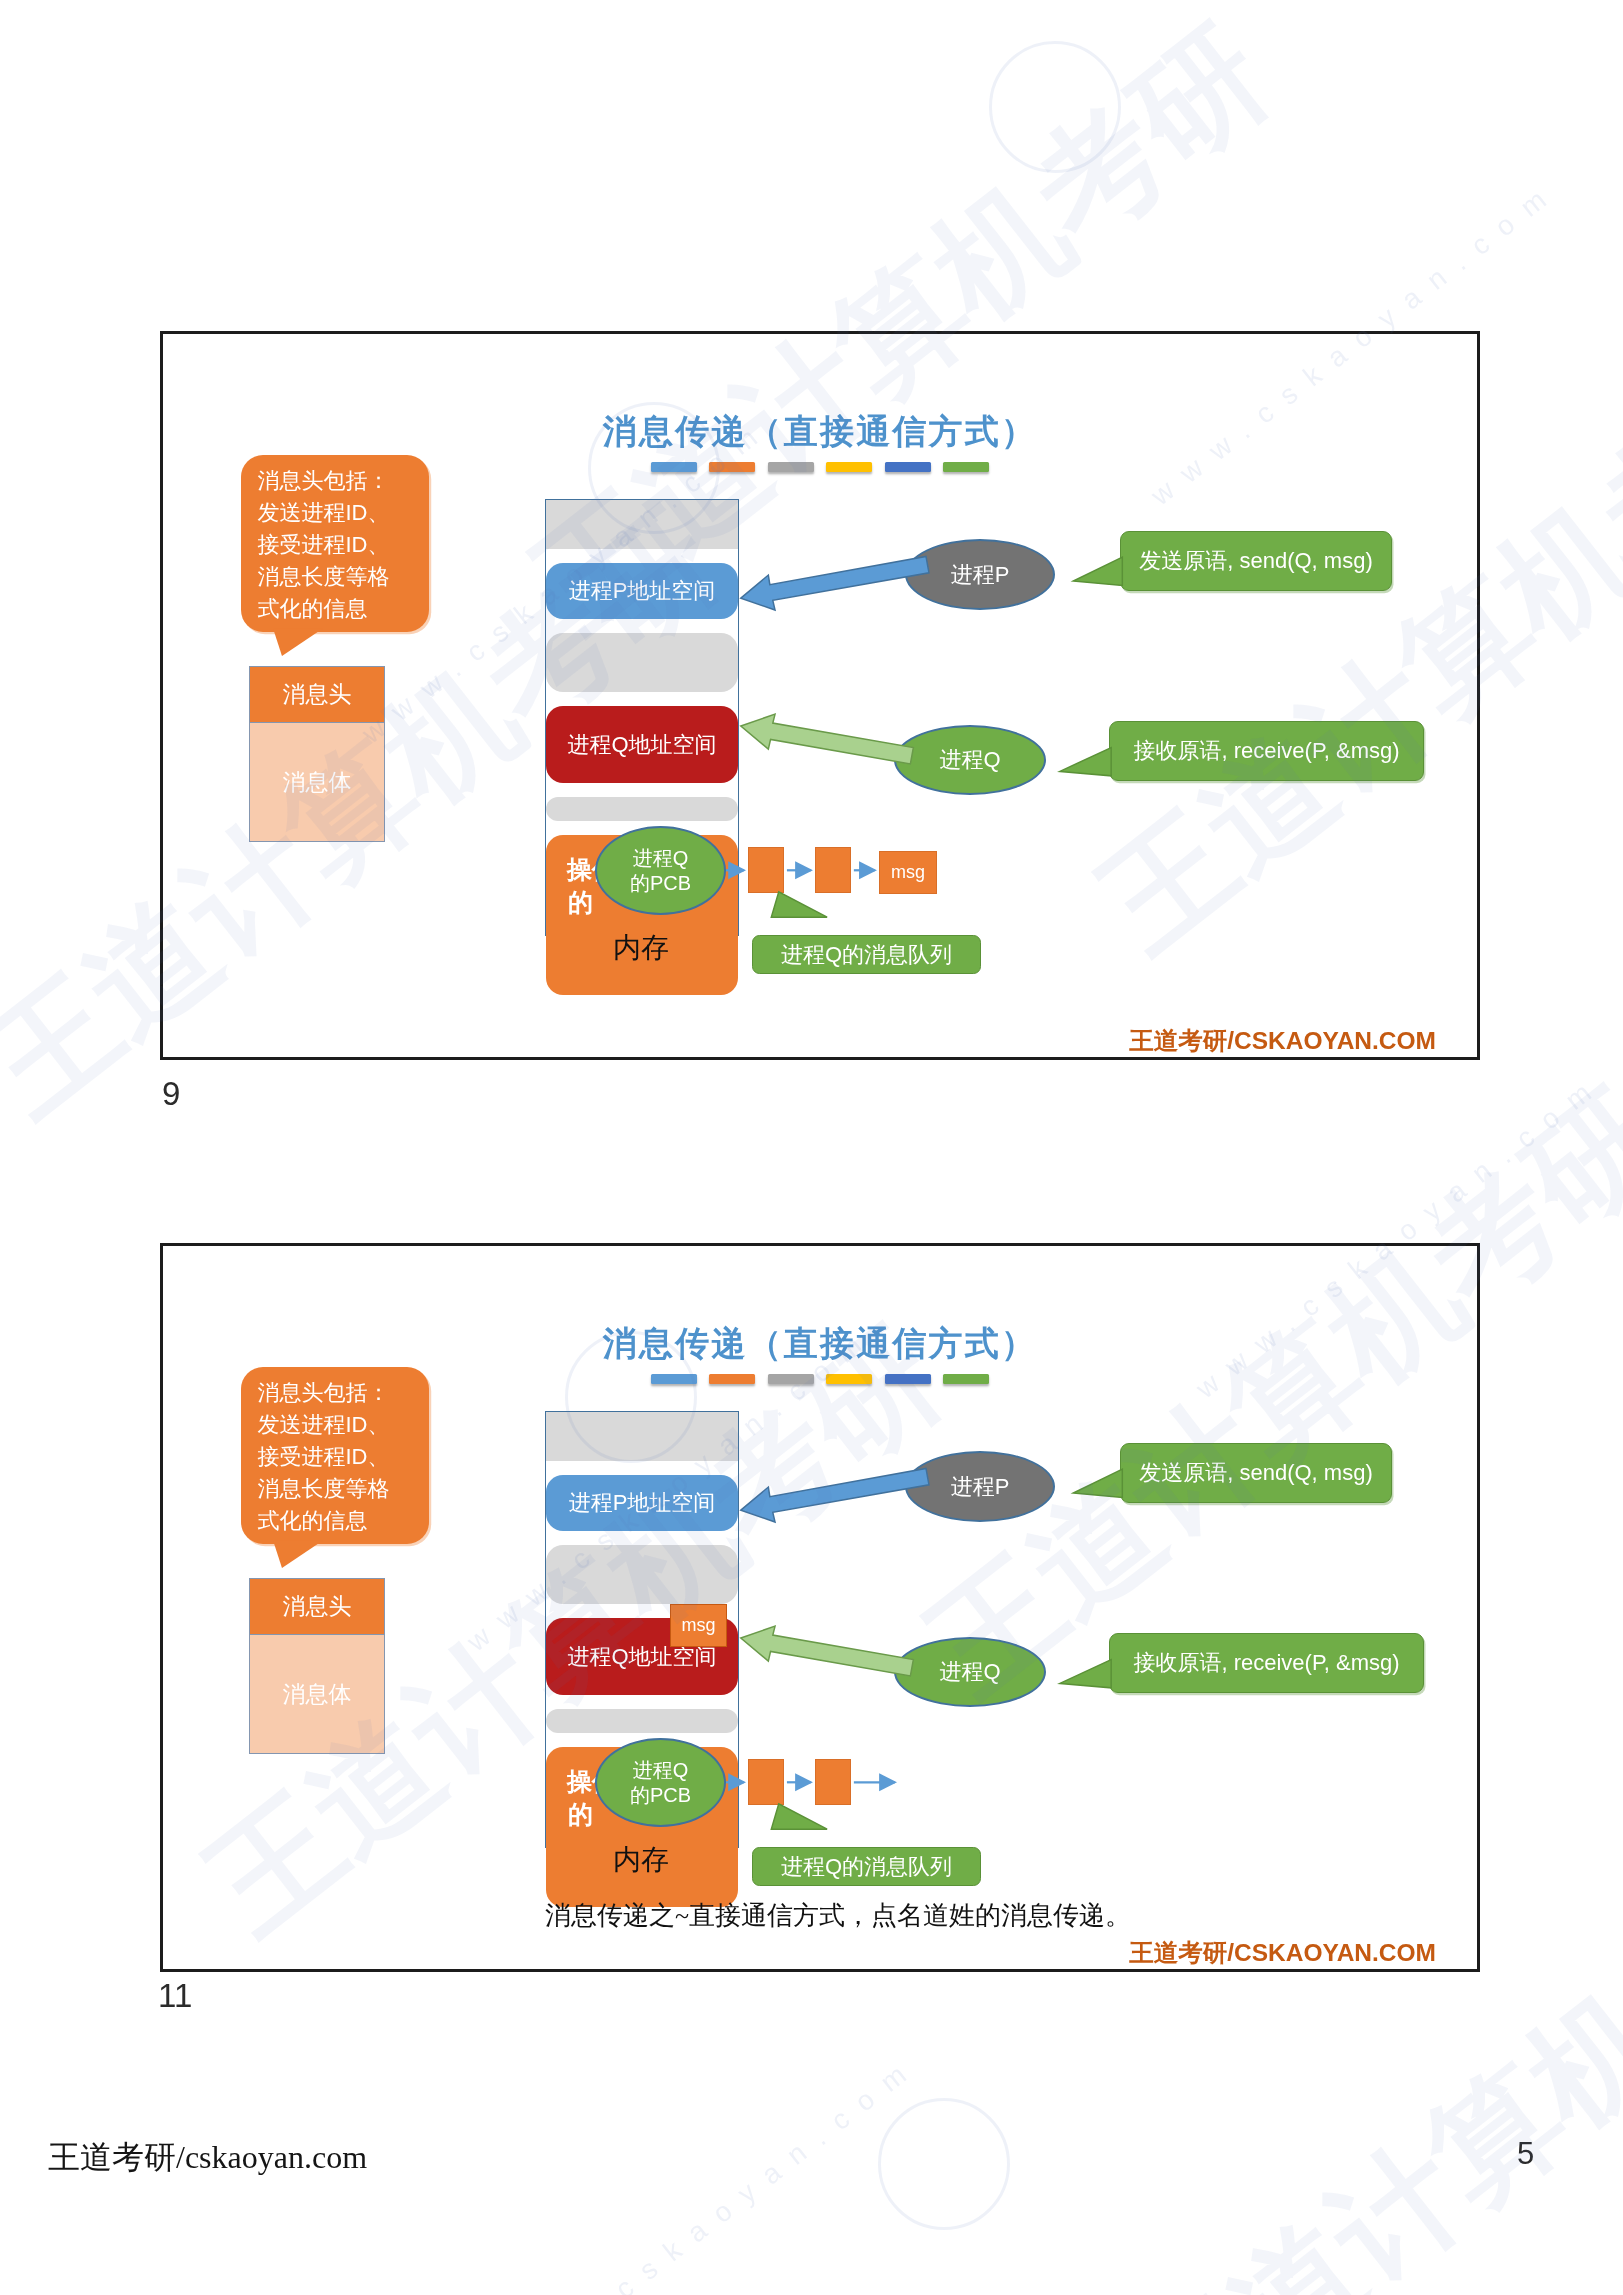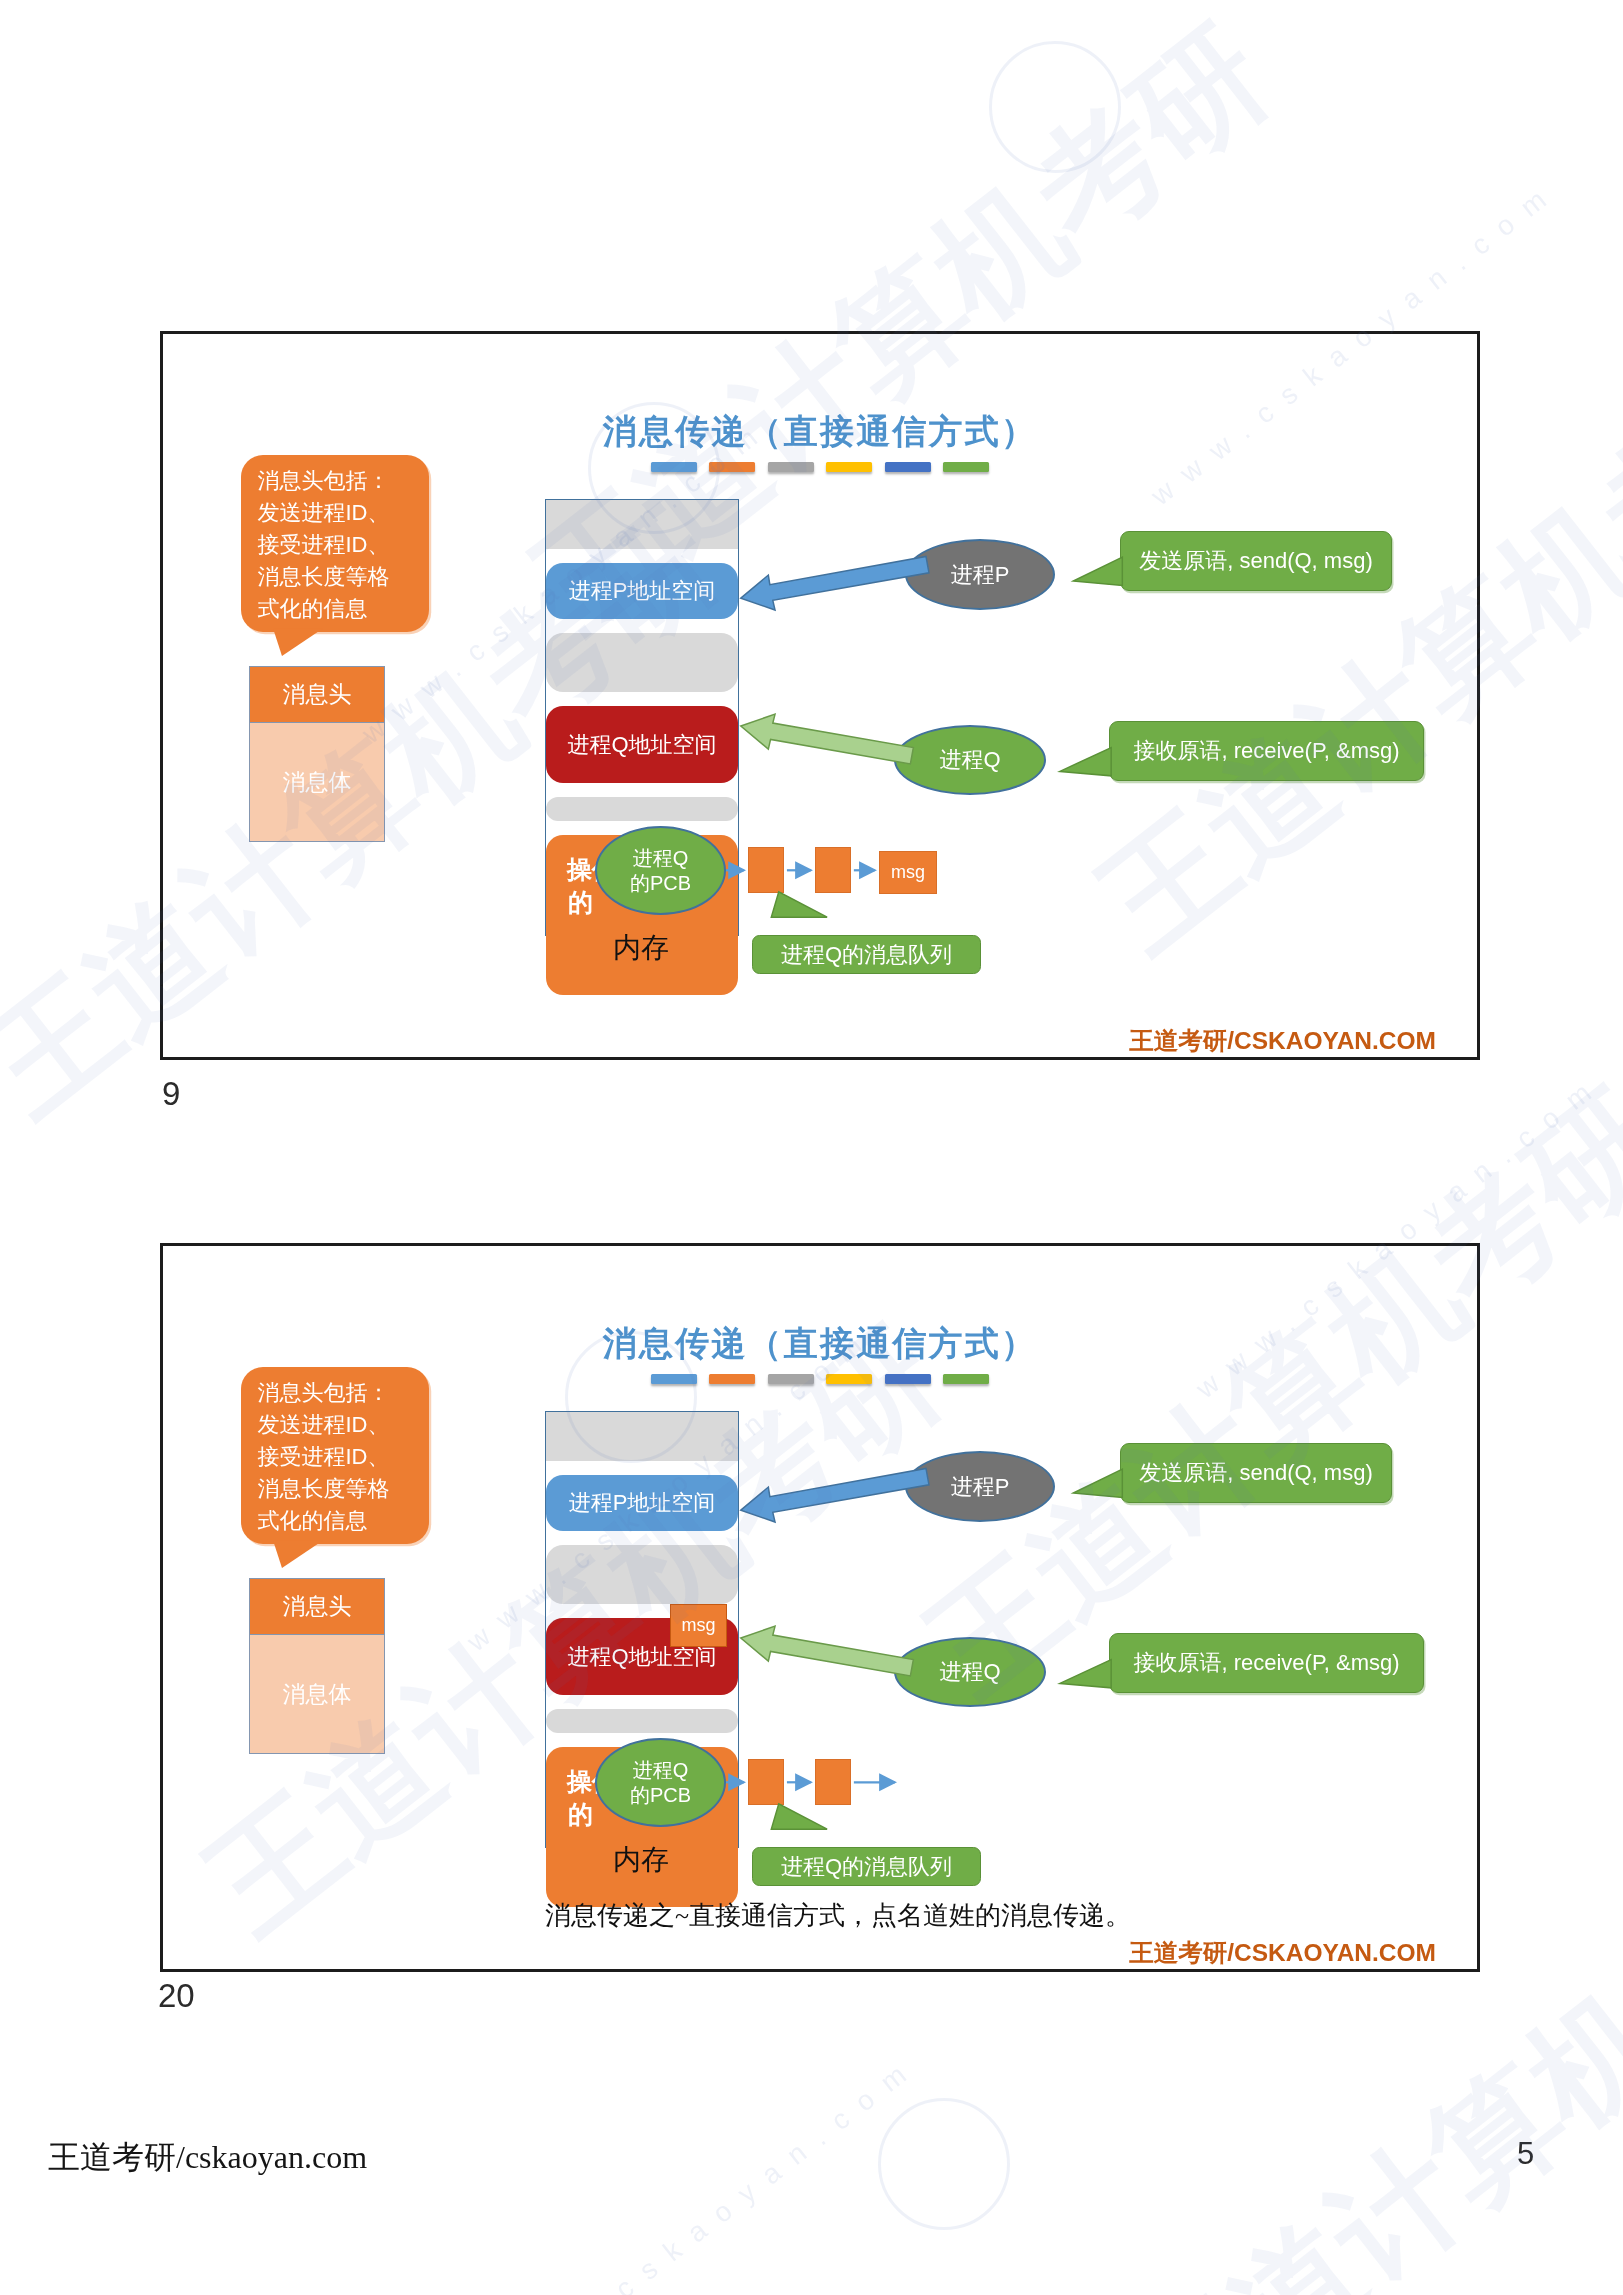--- a/index.html
+++ b/index.html
@@ -244,21 +244,21 @@
         <polygon points="777,527 823,511 820,523 1009,556 1005,578 817,545 814,558" fill="#A9D18E" stroke="#6A9A4A" stroke-width="2"></polygon>
         <polygon points="1290,300 1290,338 1224,332" fill="#70AD47" stroke="#5A9137" stroke-width="2"></polygon>
         <polygon points="1275,556 1275,594 1206,588" fill="#70AD47" stroke="#5A9137" stroke-width="2"></polygon>
         <polygon points="818,784 893,784 828,750" fill="#70AD47" stroke="#5A9137" stroke-width="2"></polygon>
         <line x1="755" y1="721" x2="781" y2="721" stroke="#5B9BD5" stroke-width="3" marker-end="url(#ah-s2)"></line>
         <line x1="839" y1="721" x2="871" y2="721" stroke="#5B9BD5" stroke-width="3" marker-end="url(#ah-s2)"></line>
         <line x1="929" y1="721" x2="984" y2="721" stroke="#5B9BD5" stroke-width="3" marker-end="url(#ah-s2)"></line>
       </svg>
     </div>
   </div>
-  <div class="slide-num num10">20</div>
+  <div class="slide-num num10">11</div>
 
   <div class="footer-brand">王道考研/cskaoyan.com</div>
   <div class="footer-page">5</div>
 
   <div class="wm-layer">
     <div class="wm-big" style="left:-89px;top:729px;">王道计算机考研</div>
     <div class="wm-big" style="left:461px;top:245px;">王道计算机考研</div>
     <div class="wm-big" style="left:1027px;top:565px;">王道计算机考研</div>
     <div class="wm-big" style="left:134px;top:1547px;">王道计算机考研</div>
     <div class="wm-big" style="left:855px;top:1309px;">王道计算机考研</div>

